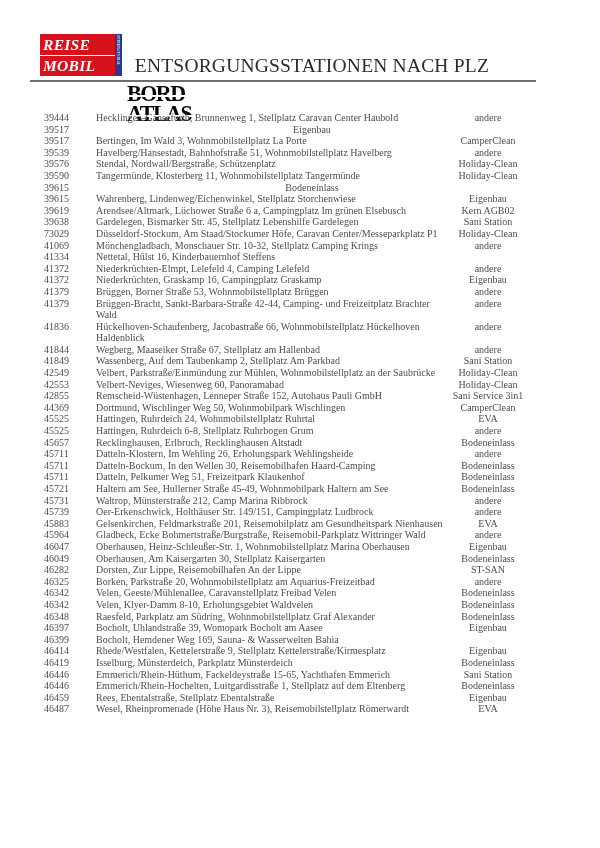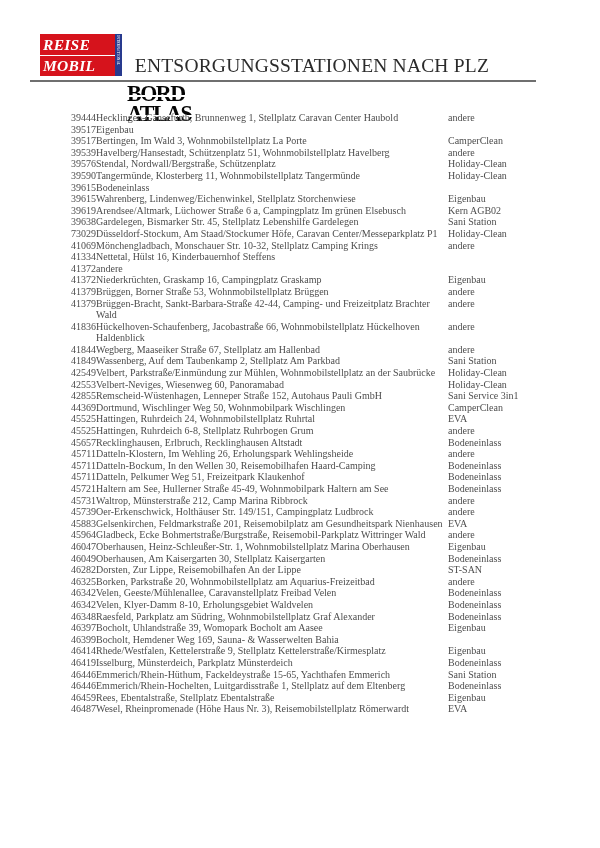--- a/index.html
+++ b/index.html
@@ -37,23 +37,23 @@
   }
   .flag{position:absolute;left:562px;top:43px;width:36px;height:34px;display:flex;flex-direction:column;}
   .flag div{flex:1;}
   .header-rule{position:absolute;top:80px;left:30px;right:0;height:2px;background:#6f6f6f;}
   
   .plz-table{
     position:absolute;top:112px;left:44px;width:484px;
     font-size:10px;line-height:11.6px;color:#4d4d4d;
   }
   .row{display:flex;align-items:flex-start;}
-  .plz-cell{width:52px;flex:none;text-align:right;}
+  .plz-cell{width:52px;flex:none;}
   .addr-cell{width:352px;flex:none;}
-  .type-cell{flex:1;min-width:0;text-align:left;white-space:nowrap;}
+  .type-cell{flex:1;min-width:0;text-align:center;white-space:nowrap;}
 </style>
 </head>
 <body>
 
 <div class="page">
 
   <div class="rm-logo">
     <div class="rm-text-col">
       <div class="rm-line">REISE</div>
       <div class="rm-line">MOBIL</div>
@@ -90,21 +90,21 @@
         <div class="plz-cell">39517</div>
         <div class="type-cell">Eigenbau</div>
       </div>
       <div class="row">
         <div class="plz-cell">39517</div>
         <div class="addr-cell">Bertingen, Im Wald 3, Wohnmobilstellplatz La Porte</div>
         <div class="type-cell">CamperClean</div>
       </div>
       <div class="row">
         <div class="plz-cell">39539</div>
-        <div class="addr-cell">Havelberg/Hansestadt, Schützenplatz 51, Wohnmobilstellplatz Havelberg</div>
+        <div class="addr-cell">Havelberg/Hansestadt, Bahnhofstraße 51, Wohnmobilstellplatz Havelberg</div>
         <div class="type-cell">andere</div>
       </div>
       <div class="row">
         <div class="plz-cell">39576</div>
         <div class="addr-cell">Stendal, Nordwall/Bergstraße, Schützenplatz</div>
         <div class="type-cell">Holiday-Clean</div>
       </div>
       <div class="row">
         <div class="plz-cell">39590</div>
         <div class="addr-cell">Tangermünde, Klosterberg 11, Wohnmobilstellplatz Tangermünde</div>
@@ -139,20 +139,21 @@
         <div class="addr-cell">Mönchengladbach, Monschauer Str. 10-32, Stellplatz Camping Krings</div>
         <div class="type-cell">andere</div>
       </div>
       <div class="row">
         <div class="plz-cell">41334</div>
         <div class="addr-cell">Nettetal, Hülst 16, Kinderbauernhof Steffens</div>
         <div class="type-cell"></div>
       </div>
       <div class="row">
         <div class="plz-cell">41372</div>
+        <div class="addr-cell">Niederkrüchten-Elmpt, Lelefeld 4, Camping Lelefeld</div>
         <div class="type-cell">andere</div>
       </div>
       <div class="row">
         <div class="plz-cell">41372</div>
         <div class="addr-cell">Niederkrüchten, Graskamp 16, Campingplatz Graskamp</div>
         <div class="type-cell">Eigenbau</div>
       </div>
       <div class="row">
         <div class="plz-cell">41379</div>
         <div class="addr-cell">Brüggen, Borner Straße 53, Wohnmobilstellplatz Brüggen</div>

